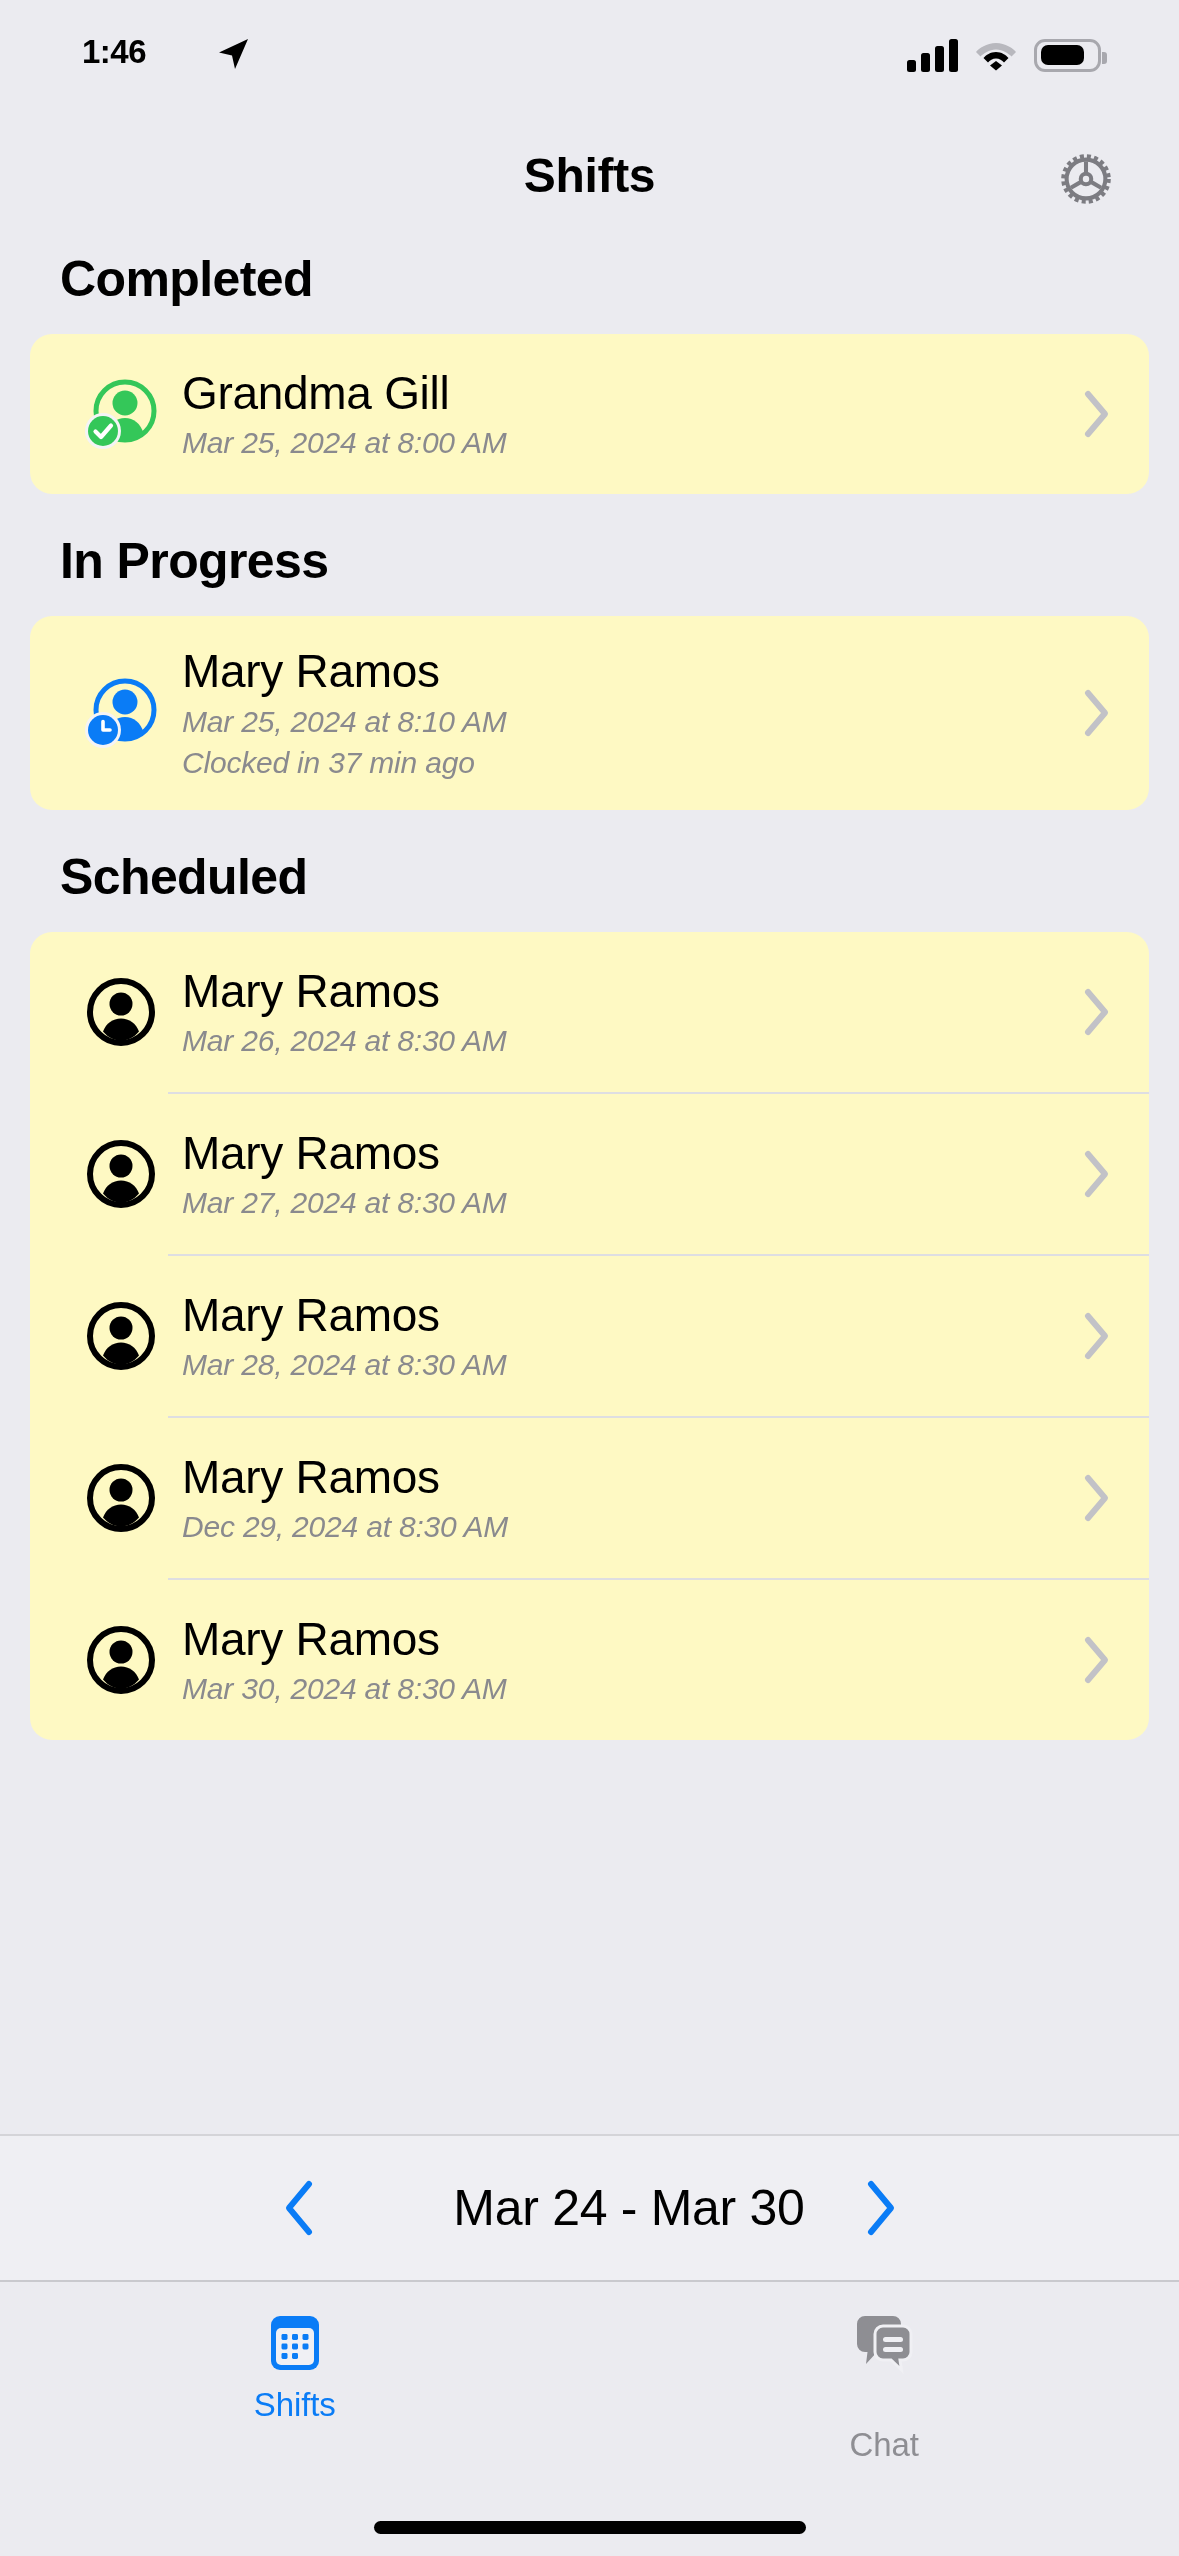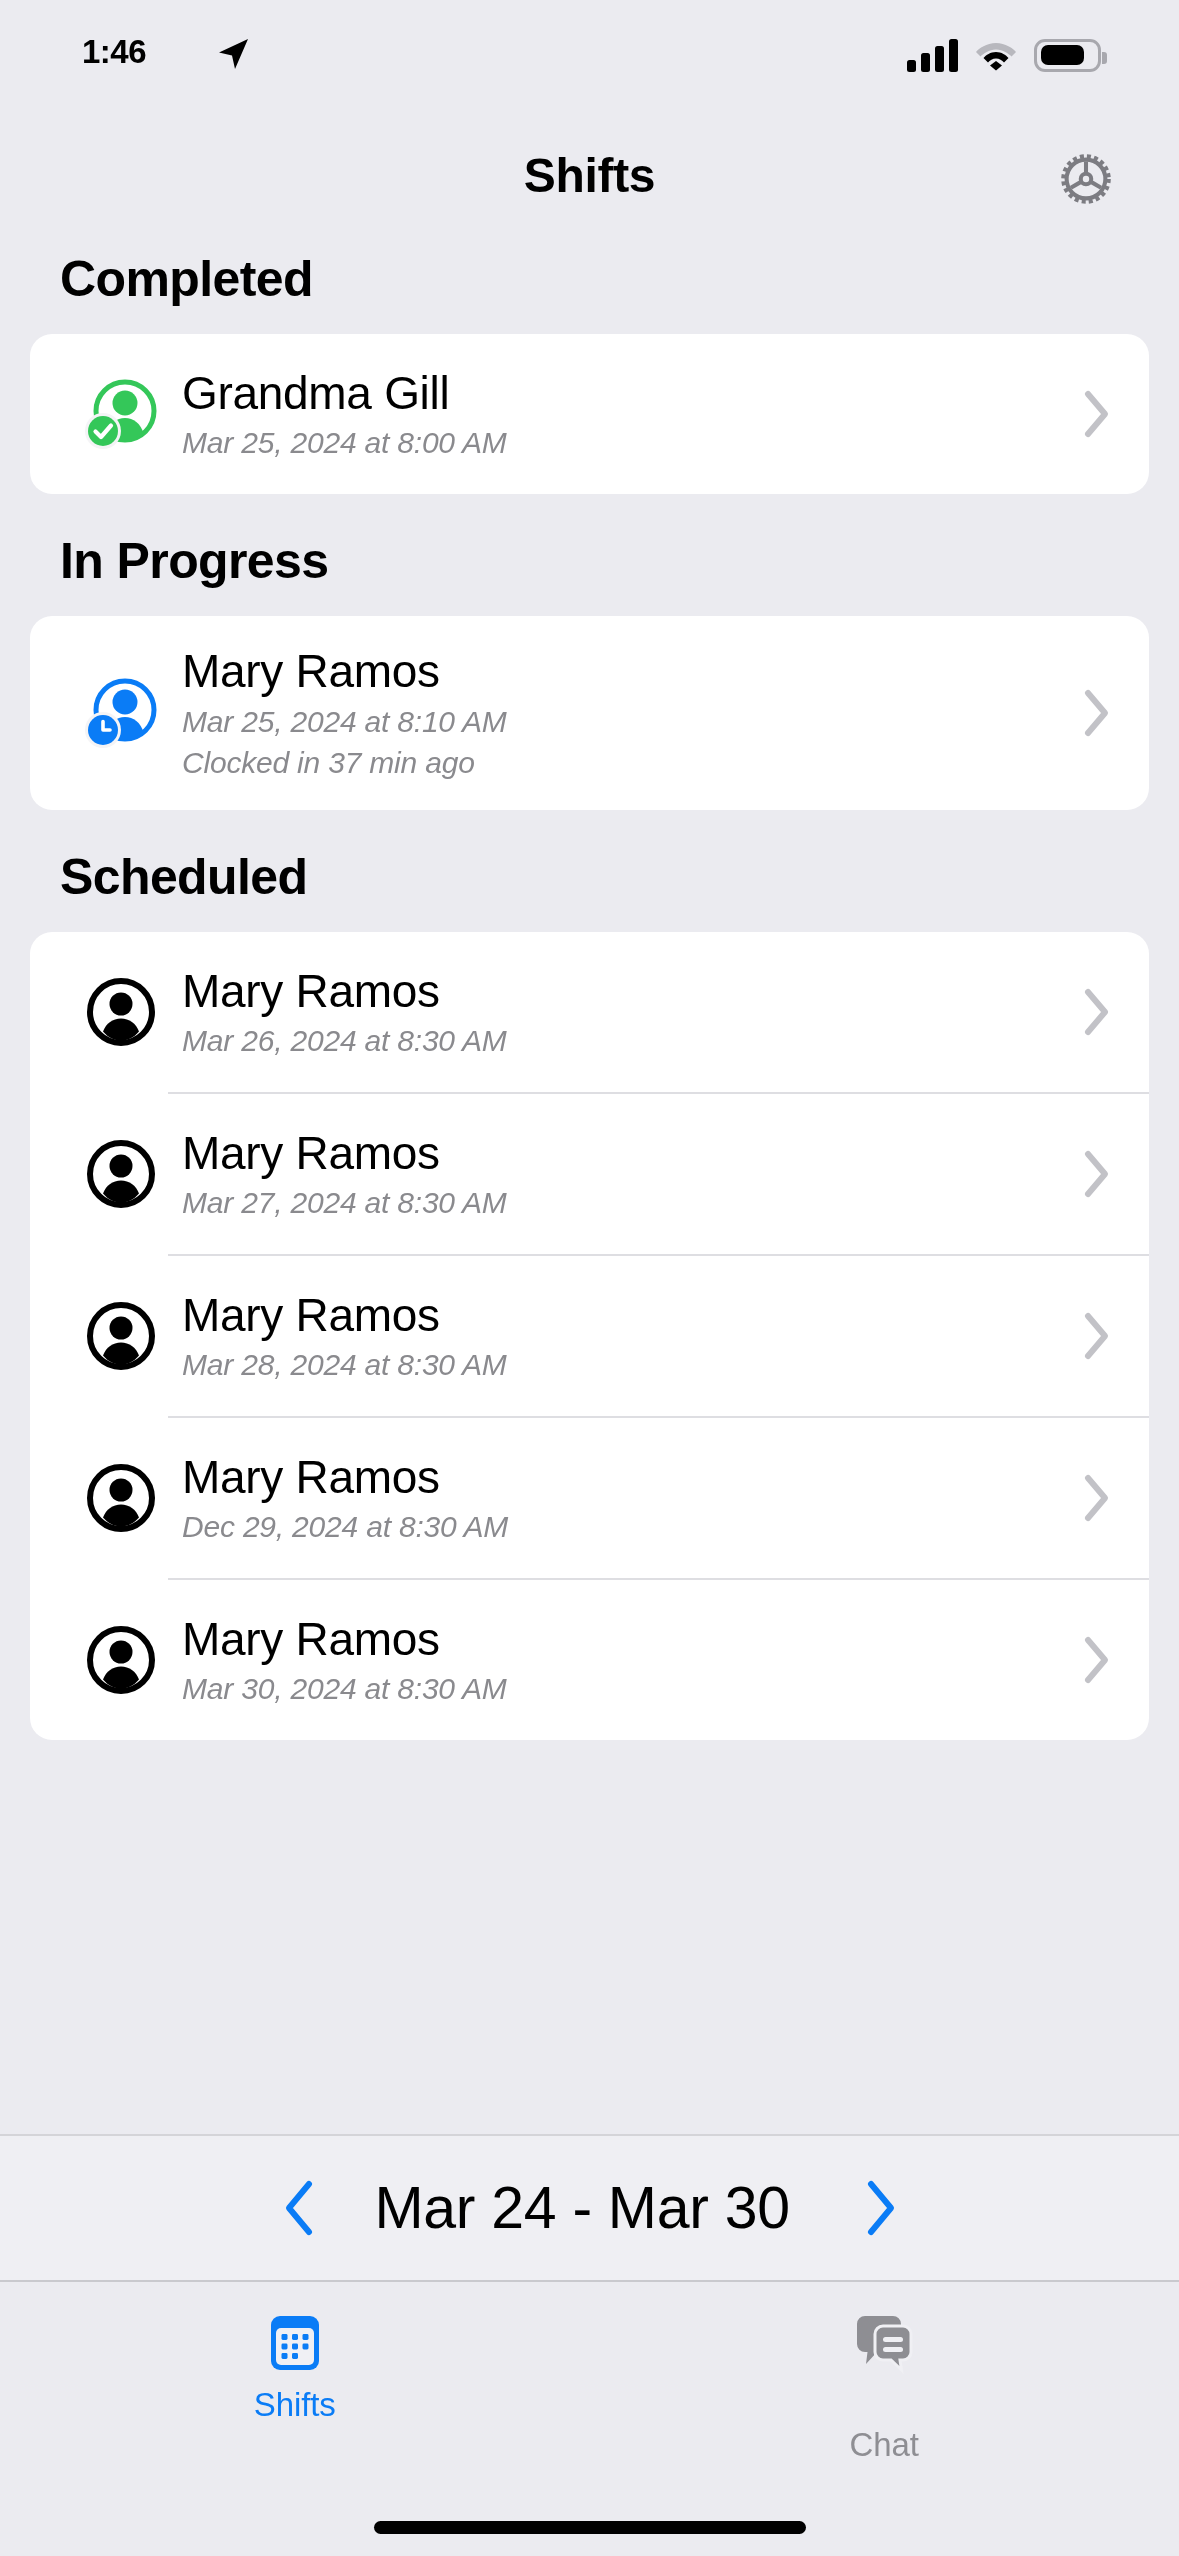--- a/index.html
+++ b/index.html
@@ -58,21 +58,21 @@
   
   .content {
     position:absolute; top:212px; left:0; width:1179px; height:1910px;
     overflow:hidden;
   }
   .section-head {
     font-size:50px; font-weight:bold; color:#000;
     padding:38px 0 26px 60px; letter-spacing:-0.6px;
   }
   .card {
-    margin:0 30px; background:#ffffff; border-radius:22px;
+    margin:0 30px; background:#fef9c3; border-radius:22px;
   }
   .row {
     position:relative; display:flex; align-items:center;
     padding:0 0 0 44px; min-height:160px;
   }
   .row-icon {
     width:94px; flex:0 0 94px; display:flex; align-items:center; justify-content:center;
   }
   .row-text { flex:1; padding-left:14px; }
   .row-title {
@@ -91,21 +91,21 @@
 
   
   .datebar {
     position:absolute; left:0; top:2134px; width:1179px; height:148px;
     background:#efeff3;
     border-top:2px solid #d4d4d8;
     border-bottom:2px solid #c9c9ce;
     display:flex; align-items:center; justify-content:center; gap:46px;
   }
   .date-label {
-    font-size:59px; color:#000; letter-spacing:-0.3px; min-width:430px; text-align:left;
+    font-size:50px; color:#000; letter-spacing:-0.3px; min-width:430px; text-align:right;
   }
   .date-arrow { width:58px; height:58px; display:flex; align-items:center; justify-content:center; }
 
   
   .tabbar {
     position:absolute; left:0; top:2284px; width:1179px; height:180px;
     display:flex;
   }
   .tab { flex:1; display:flex; flex-direction:column; align-items:center; padding-top:28px; gap:12px; }
   .tab-label { font-size:33px; letter-spacing:-0.1px; }

